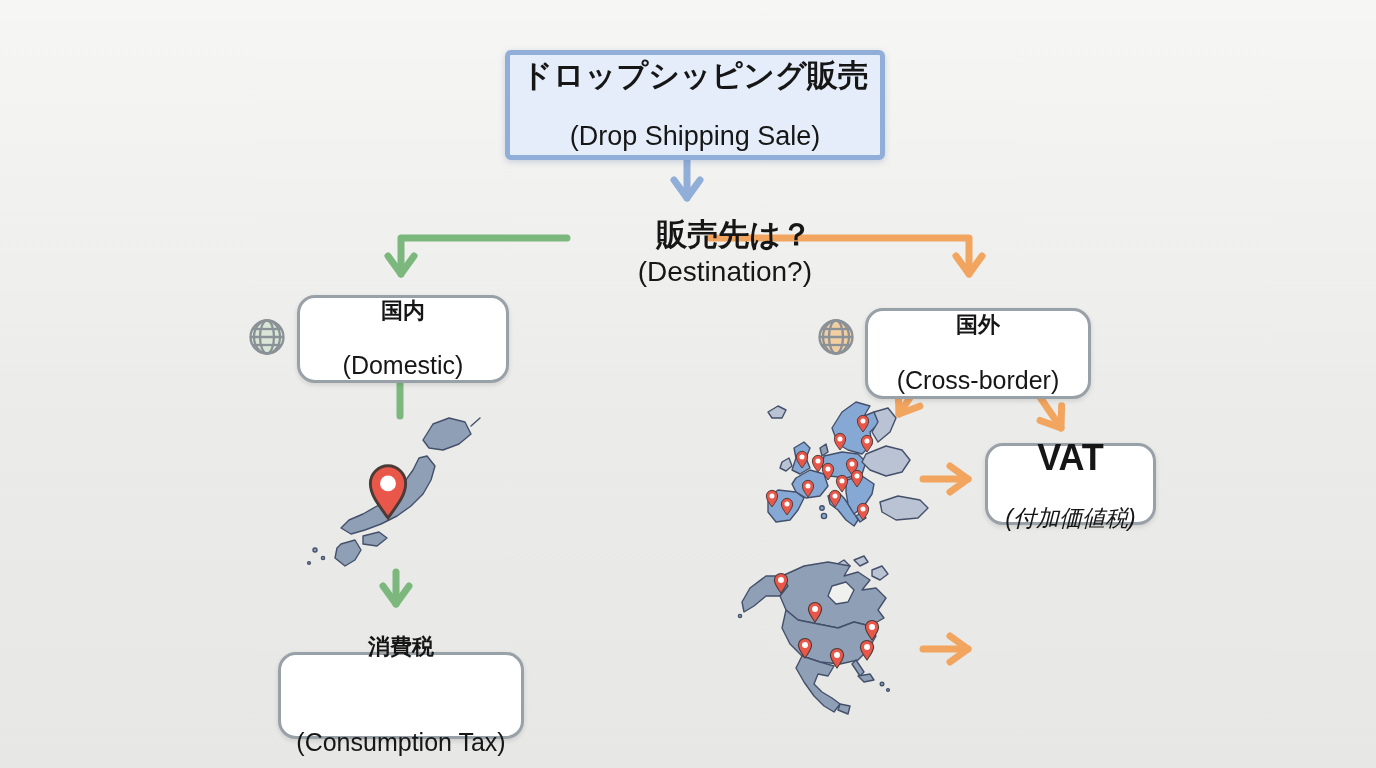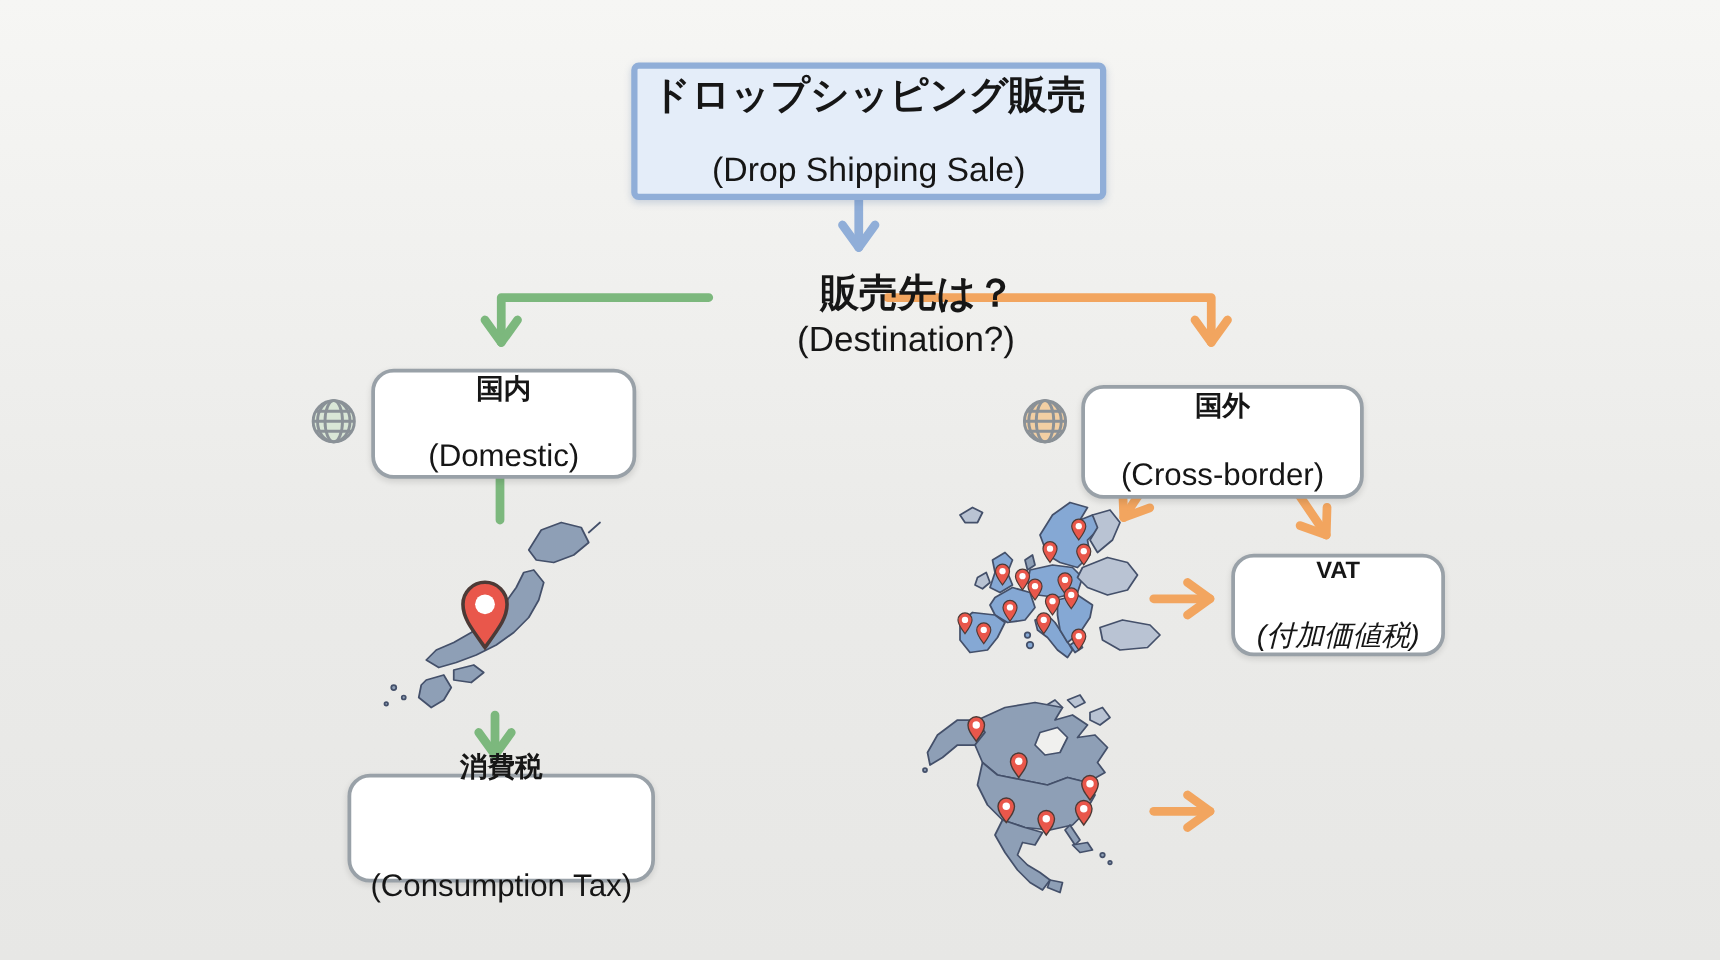--- a/index.html
+++ b/index.html
@@ -124,21 +124,21 @@
       <polygon class="map-shape mf" points="124,46 132,56 128,70 120,84 108,96 94,106 78,114 62,120 48,124 38,118 46,110 60,104 74,96 88,86 100,74 110,60 116,48"></polygon>
       <polygon class="map-shape mf" points="60,126 76,122 84,128 74,136 60,134"></polygon>
       <polygon class="map-shape mf" points="38,134 52,130 58,140 52,150 42,156 32,148 34,138"></polygon>
       <circle class="map-shape mf" cx="12" cy="140" r="2"></circle>
       <circle class="map-shape mf" cx="20" cy="148" r="1.6"></circle>
       <circle class="map-shape mf" cx="6" cy="153" r="1.4"></circle>
     </g>
     <use href="#pin-shape" transform="translate(85,108) scale(3.6)"></use>
   </svg>
 
-  <div class="node" style="left:278px;top:619px;width:240px;height:81px;gap:40px;">
+  <div class="node" style="left:278px;top:652px;width:240px;height:81px;gap:40px;">
     <div class="jp">消費税</div>
     <div class="en">(Consumption Tax)</div>
   </div>
 
   <svg class="icon-abs" style="left:758px;top:394px;" width="186" height="158" viewBox="0 0 186 158">
     <g>
       <polygon class="map-shape mfl" points="10,18 20,12 28,16 24,24 14,24"></polygon>
       <polygon class="map-shape mfb" points="80,50 74,34 84,18 98,8 112,12 106,22 116,18 122,28 112,38 114,50 104,60 90,56"></polygon>
       <polygon class="map-shape mfl" points="116,18 130,14 138,24 132,38 120,48 114,38 120,28"></polygon>
       <polygon class="map-shape mfb" points="36,54 46,48 52,54 48,64 52,74 42,80 34,76 38,64"></polygon>
@@ -167,21 +167,21 @@
       <use href="#pin-shape" transform="translate(84,98) scale(1.15)"></use>
       <use href="#pin-shape" transform="translate(77,113) scale(1.15)"></use>
       <use href="#pin-shape" transform="translate(50,103) scale(1.15)"></use>
       <use href="#pin-shape" transform="translate(14,113) scale(1.15)"></use>
       <use href="#pin-shape" transform="translate(29,121) scale(1.15)"></use>
       <use href="#pin-shape" transform="translate(105,126) scale(1.15)"></use>
     </g>
   </svg>
 
   <div class="node small-jp" style="left:985px;top:443px;width:165px;height:76px;">
-    <div class="jp" style="font-size:19px;">VAT</div>
+    <div class="jp" style="font-size:36px;">VAT</div>
     <div class="en">(付加価値税)</div>
   </div>
 
   <svg class="icon-abs" style="left:736px;top:554px;" width="176" height="198" viewBox="0 0 176 198">
     <g>
       <polygon class="map-shape mf" points="6,48 14,34 30,22 46,22 52,32 44,42 30,42 18,52 8,58"></polygon>
       <circle class="map-shape mf" cx="4" cy="62" r="1.6"></circle>
       <polygon class="map-shape mfl" points="98,12 108,6 114,12 106,16"></polygon>
       <polygon class="map-shape mfl" points="118,6 128,2 132,8 124,12"></polygon>
       <polygon class="map-shape mfl" points="136,16 146,12 152,20 144,26 136,22"></polygon>

